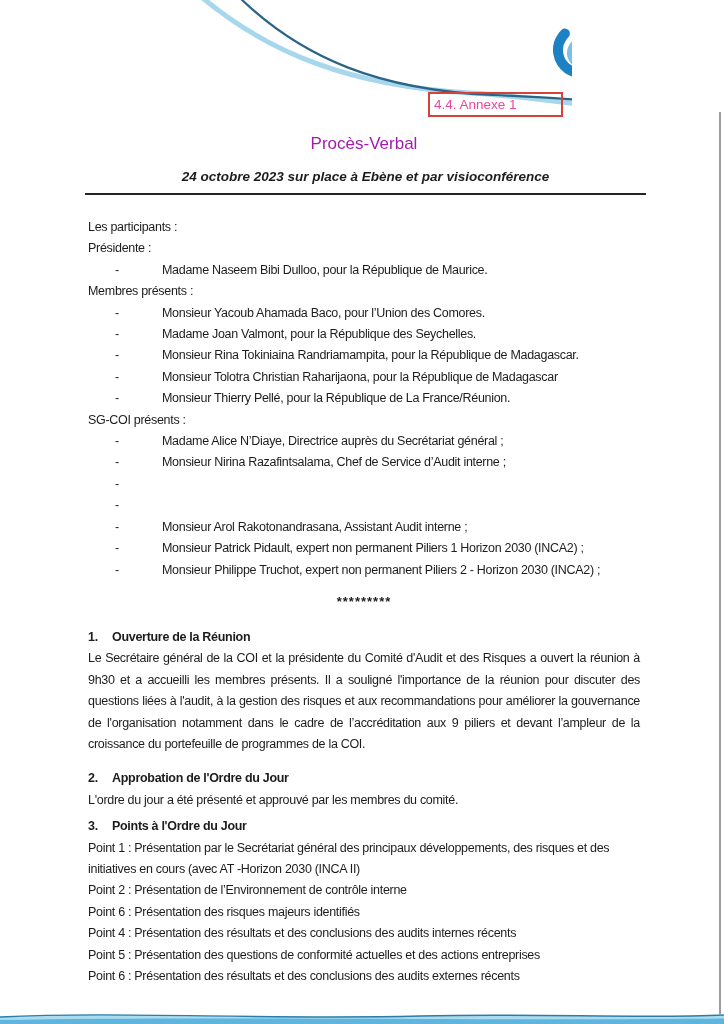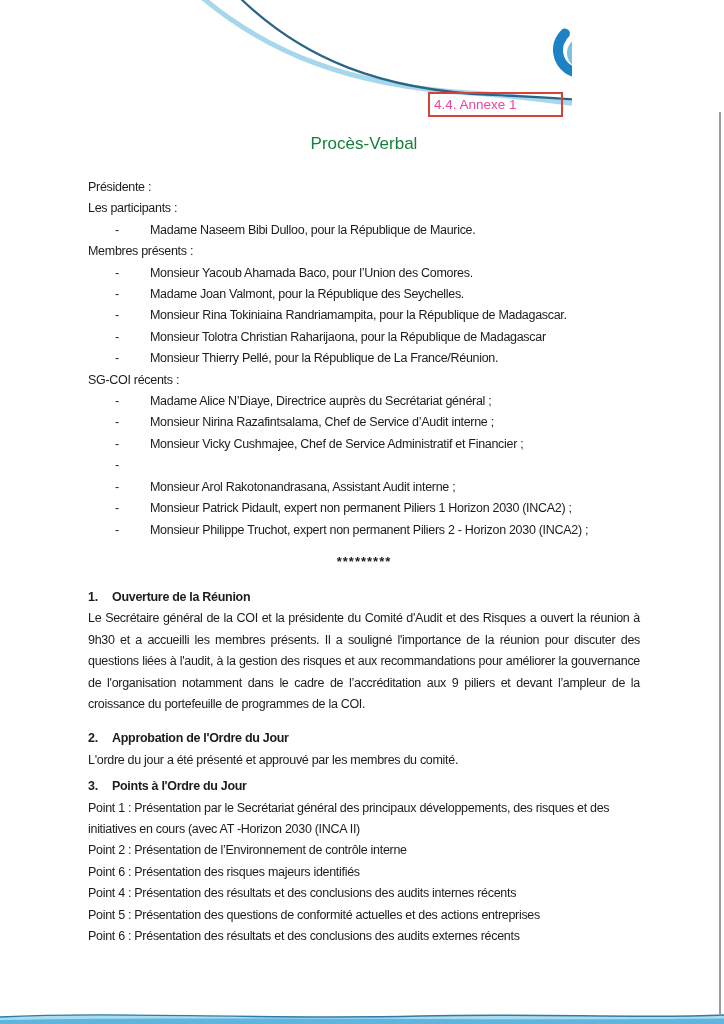--- a/index.html
+++ b/index.html
@@ -19,29 +19,29 @@
   .annexe{position:absolute;top:92px;left:428px;width:127px;height:21px;
           border:2px solid #d5423c;color:#ec4899;font-size:13.5px;line-height:21px;
           padding-left:4px;background:rgba(255,255,255,.0);}
 
   
   .edge-line{position:absolute;top:112px;left:719px;width:2px;height:902px;background:#4a4a4a;opacity:.55;}
   .footer-wave{position:absolute;left:0;bottom:0;}
 
   
   .content{position:absolute;top:133px;left:0;width:724px;padding:0 84px 0 88px;box-sizing:border-box;}
-  .title{text-align:center;font-size:17px;line-height:22px;color:#15803d;}
+  .title{text-align:center;font-size:17px;line-height:22px;color:#a21caf;}
   .subtitle{text-align:center;font-size:13.5px;font-weight:bold;margin-top:21px;line-height:21px;}
   .date-row{margin-left:-3px;width:561px;text-align:center;font-size:13.5px;font-weight:bold;font-style:italic;
             line-height:19px;margin-top:12px;padding-bottom:7px;border-bottom:2px solid #242424;}
   .bodyline,.member,.para,.sec-heading{font-size:12.5px;line-height:21.4px;letter-spacing:-0.3px;}
   .participants{margin-top:22px;}
   .member{display:flex;}
   .dash{flex:0 0 35px;padding-left:27px;box-sizing:content-box;}
-  .mtext{white-space:nowrap;}
+  .mtext{white-space:nowrap;margin-left:12px;}
   .separator{margin-top:10px;text-align:center;font-size:13px;font-weight:bold;letter-spacing:1px;line-height:21px;}
   .sec-heading{font-weight:bold;display:flex;}
   .sec-heading .num{flex:0 0 24px;}
   .sec1{margin-top:15px;}
   .sec2{margin-top:13px;}
   .sec3{margin-top:5px;}
   .para{margin-top:0;}
   .justify{text-align:justify;}
 </style>
 </head>
@@ -68,25 +68,26 @@
     </div>
   </div>
 
   <div class="annexe">4.4. Annexe 1</div>
 
   <div class="content">
 
     <div class="title">Procès-Verbal</div>
 
 
+    <div class="date-row">24 octobre 2023 sur place à Ebène et par visioconférence</div>
 
     <div class="participants">
+      <div class="bodyline">Les participants :</div>
+
       <div class="bodyline">Présidente :</div>
-
-      <div class="bodyline">Les participants :</div>
       <div class="member">
         <span class="dash">-</span>
         <span class="mtext">Madame Naseem Bibi Dulloo, pour la République de Maurice.</span>
       </div>
 
       <div class="bodyline">Membres présents :</div>
       <div class="member">
         <span class="dash">-</span>
         <span class="mtext">Monsieur Yacoub Ahamada Baco, pour l’Union des Comores.</span>
       </div>
@@ -100,32 +101,31 @@
       </div>
       <div class="member">
         <span class="dash">-</span>
         <span class="mtext">Monsieur Tolotra Christian Raharijaona, pour la République de Madagascar</span>
       </div>
       <div class="member">
         <span class="dash">-</span>
         <span class="mtext">Monsieur Thierry Pellé, pour la République de La France/Réunion.</span>
       </div>
 
-      <div class="bodyline">SG-COI récents :</div>
+      <div class="bodyline">SG-COI présents :</div>
       <div class="member">
         <span class="dash">-</span>
         <span class="mtext">Madame Alice N’Diaye, Directrice auprès du Secrétariat général ;</span>
       </div>
       <div class="member">
         <span class="dash">-</span>
         <span class="mtext">Monsieur Nirina Razafintsalama, Chef de Service d’Audit interne ;</span>
       </div>
       <div class="member">
         <span class="dash">-</span>
-        <span class="mtext">Monsieur Vicky Cushmajee, Chef de Service Administratif et Financier ;</span>
       </div>
       <div class="member">
         <span class="dash">-</span>
       </div>
       <div class="member">
         <span class="dash">-</span>
         <span class="mtext">Monsieur Arol Rakotonandrasana, Assistant Audit interne ;</span>
       </div>
       <div class="member">
         <span class="dash">-</span>

